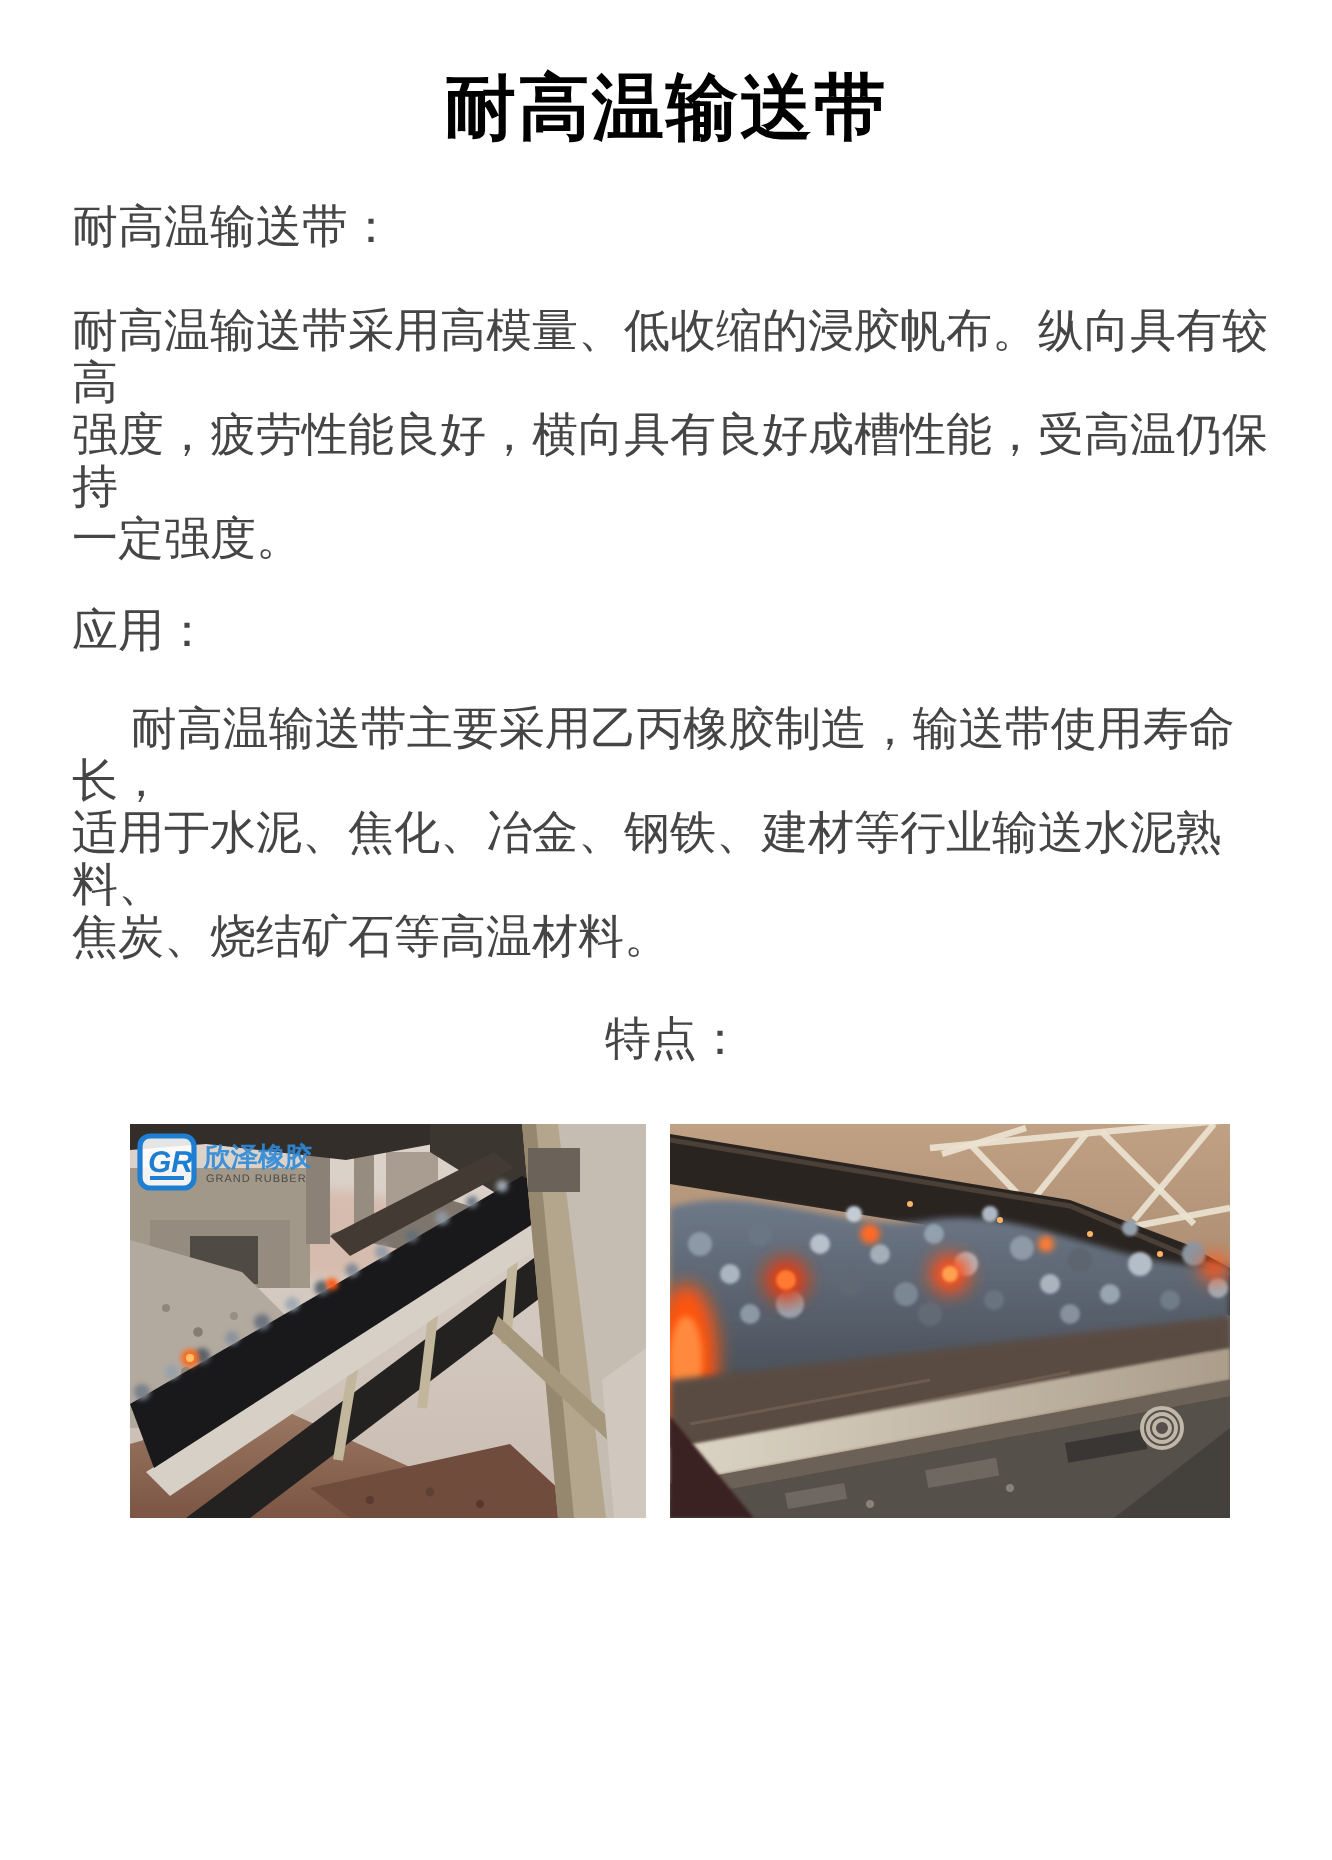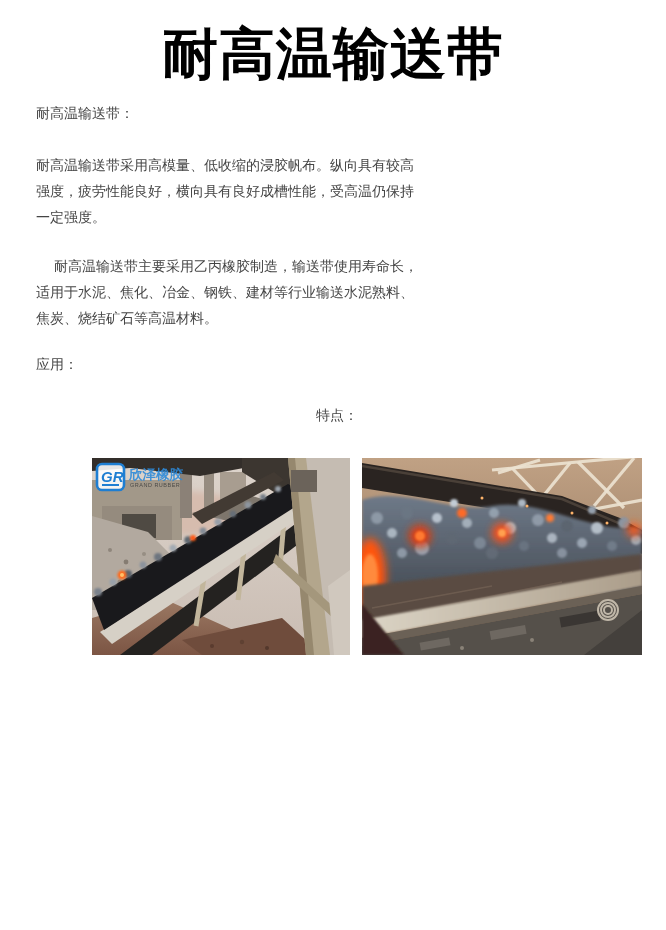--- a/index.html
+++ b/index.html
@@ -1,50 +1,50 @@
 <!DOCTYPE html>
 <html><head>
 <meta charset="utf-8">
 <style>
   html,body{margin:0;padding:0;background:#ffffff;}
   body{width:666px;height:930px;overflow:hidden;font-family:"Liberation Sans",sans-serif;}
   .page{position:relative;width:666px;height:930px;background:#ffffff;}
   .page-title{
     margin:0;padding-top:24px;height:60px;line-height:60px;
-    text-align:center;font-size:56px;font-weight:600;color:#000000;
+    text-align:center;font-size:36px;font-weight:600;color:#000000;
     letter-spacing:1px;white-space:nowrap;
   }
-  .text-col{padding:0 28px 0 36px;color:#454545;font-size:14px;}
+  .text-col{padding:0 28px 0 36px;color:#454545;font-size:23px;}
   .block{white-space:pre-wrap;margin:0;line-height:26px;}
   .intro-heading{margin-top:16px;}
   .intro-para{margin-top:26px;}
   .app-heading{margin-top:20px;}
   .app-para{margin-top:23px;}
   .feat-heading{margin-top:25px;text-align:center;}
   .features{margin-top:22px;line-height:25px;}
-  .photos{display:flex;margin:30px 0 0 92px;gap:12px;}
+  .photos{display:flex;margin:30px 0 0 65px;gap:12px;}
   .photo{display:block;flex:none;}
   .photo svg{display:block;}
 </style>
 </head>
 <body>
 
 <div class="page">
 
   <h1 class="page-title">耐高温输送带</h1>
 
   <div class="text-col">
     <p class="block intro-heading">耐高温输送带：</p>
     <p class="block intro-para">耐高温输送带采用高模量、低收缩的浸胶帆布。纵向具有较高
 强度，疲劳性能良好，横向具有良好成槽性能，受高温仍保持
 一定强度。</p>
+    <p class="block app-heading">应用：</p>
     <p class="block app-para">　 耐高温输送带主要采用乙丙橡胶制造，输送带使用寿命长，
 适用于水泥、焦化、冶金、钢铁、建材等行业输送水泥熟料、
 焦炭、烧结矿石等高温材料。</p>
-    <p class="block app-heading">应用：</p>
     <p class="block feat-heading">特点：</p>
   </div>
 
   <div class="photos">
 
     <span class="photo">
     <svg width="258" height="197" viewBox="0 0 258 197" xmlns="http://www.w3.org/2000/svg">
       <defs>
         <linearGradient id="l-sky" x1="0" y1="0" x2="0" y2="1">
           <stop offset="0" stop-color="#ddd4cc"></stop>

